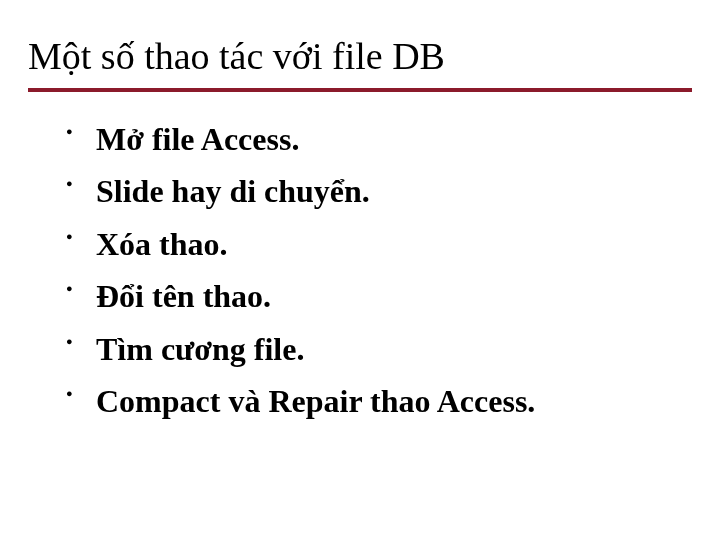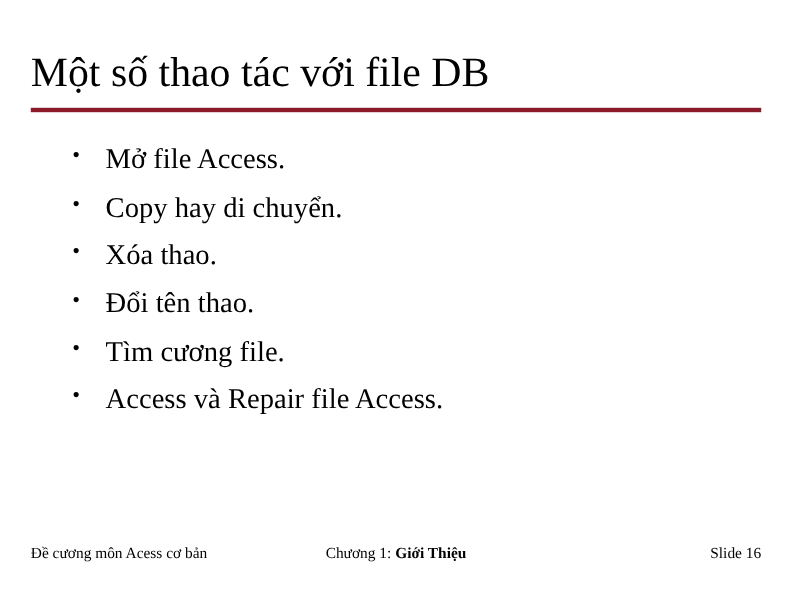--- a/index.html
+++ b/index.html
@@ -1,42 +1,35 @@
 <!DOCTYPE html>
 <html><head>
 <meta charset="utf-8">
 <style>
   * { margin: 0; padding: 0; box-sizing: border-box; }
   html, body { width: 720px; height: 540px; background: #fff; font-family: "Times New Roman", Times, serif; color: #000; }
-  .slide { width: 720px; height: 540px; position: relative; padding: 44px 28px 0 28px; }
+  .slide { width: 720px; height: 540px; position: relative; padding: 34px 28px 0 28px; }
   .title { font-size: 38px; font-weight: 400; color: #000; margin-bottom: 10px; }
   .rule { border: none; border-top: 4px solid #8b1a2b; margin-bottom: 24px; }
   .bullets { padding-left: 68px; }
-  .bullets li { list-style: none; position: relative; font-size: 26px; line-height: 1.45; margin-bottom: 6px; }
+  .bullets li { list-style: none; position: relative; font-size: 32px; line-height: 1.45; margin-bottom: 6px; font-weight: bold; }
   .bullets li::before { content: "●"; position: absolute; left: -30px; top: 8px; font-size: 11px; color: #000; }
   .footer { position: absolute; bottom: 28px; left: 28px; right: 28px; display: flex; justify-content: space-between; font-size: 14px; }
   .footer-left { flex: 1; text-align: left; }
   .footer-center { flex: 1; text-align: center; }
   .footer-right { flex: 1; text-align: right; }
   .bold-part { font-weight: bold; }
 </style>
 </head>
 <body>
 
 <div class="slide">
   <h1 class="title">Một số thao tác với file DB</h1>
   <hr class="rule">
   <ul class="bullets">
     <li>Mở file Access.</li>
-    <li>Copy hay di chuyển.</li>
+    <li>Slide hay di chuyển.</li>
     <li>Xóa thao.</li>
     <li>Đổi tên thao.</li>
     <li>Tìm cương file.</li>
-    <li>Access và Repair file Access.</li>
+    <li>Compact và Repair thao Access.</li>
   </ul>
-  <div class="footer">
-    <div class="footer-left">Đề cương môn Acess cơ bản</div>
-    <div class="footer-center">
-      <span>Chương 1: </span><span class="bold-part">Giới Thiệu</span>
-    </div>
-    <div class="footer-right">Slide 16</div>
-  </div>
 </div>
 
 </body></html>

